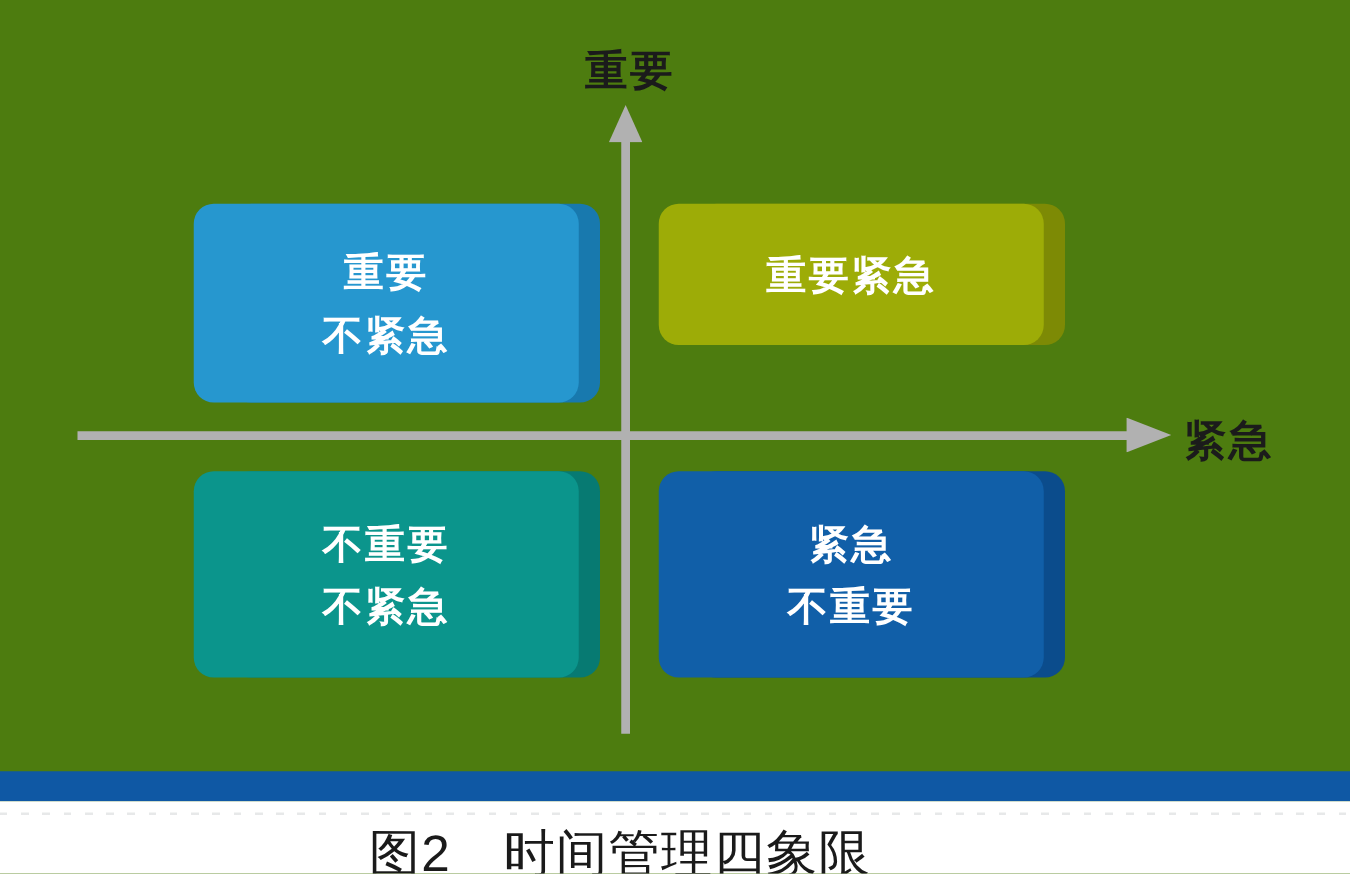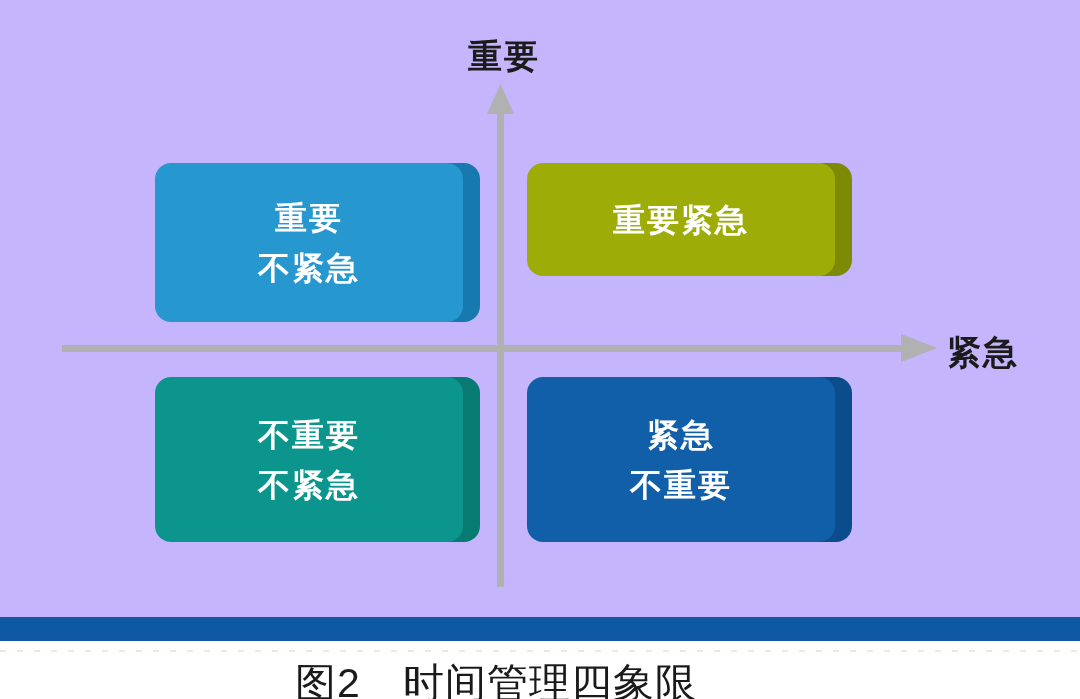--- a/index.html
+++ b/index.html
@@ -3,21 +3,21 @@
 <meta charset="utf-8">
 <style>
   html,body{margin:0;padding:0;}
   body{
     font-family:"Liberation Sans",sans-serif;
     background:#ffffff;
   }
   .stage{
     position:relative;
     width:1080px;height:699px;
-    background:#c4b5fd;
+    background:#4d7c0f;
     overflow:hidden;
   }
   
   .axis-label{
     position:absolute;
     font-size:34px;
     font-weight:bold;
     color:#1b1b1b;
     letter-spacing:2px;
     white-space:nowrap;

